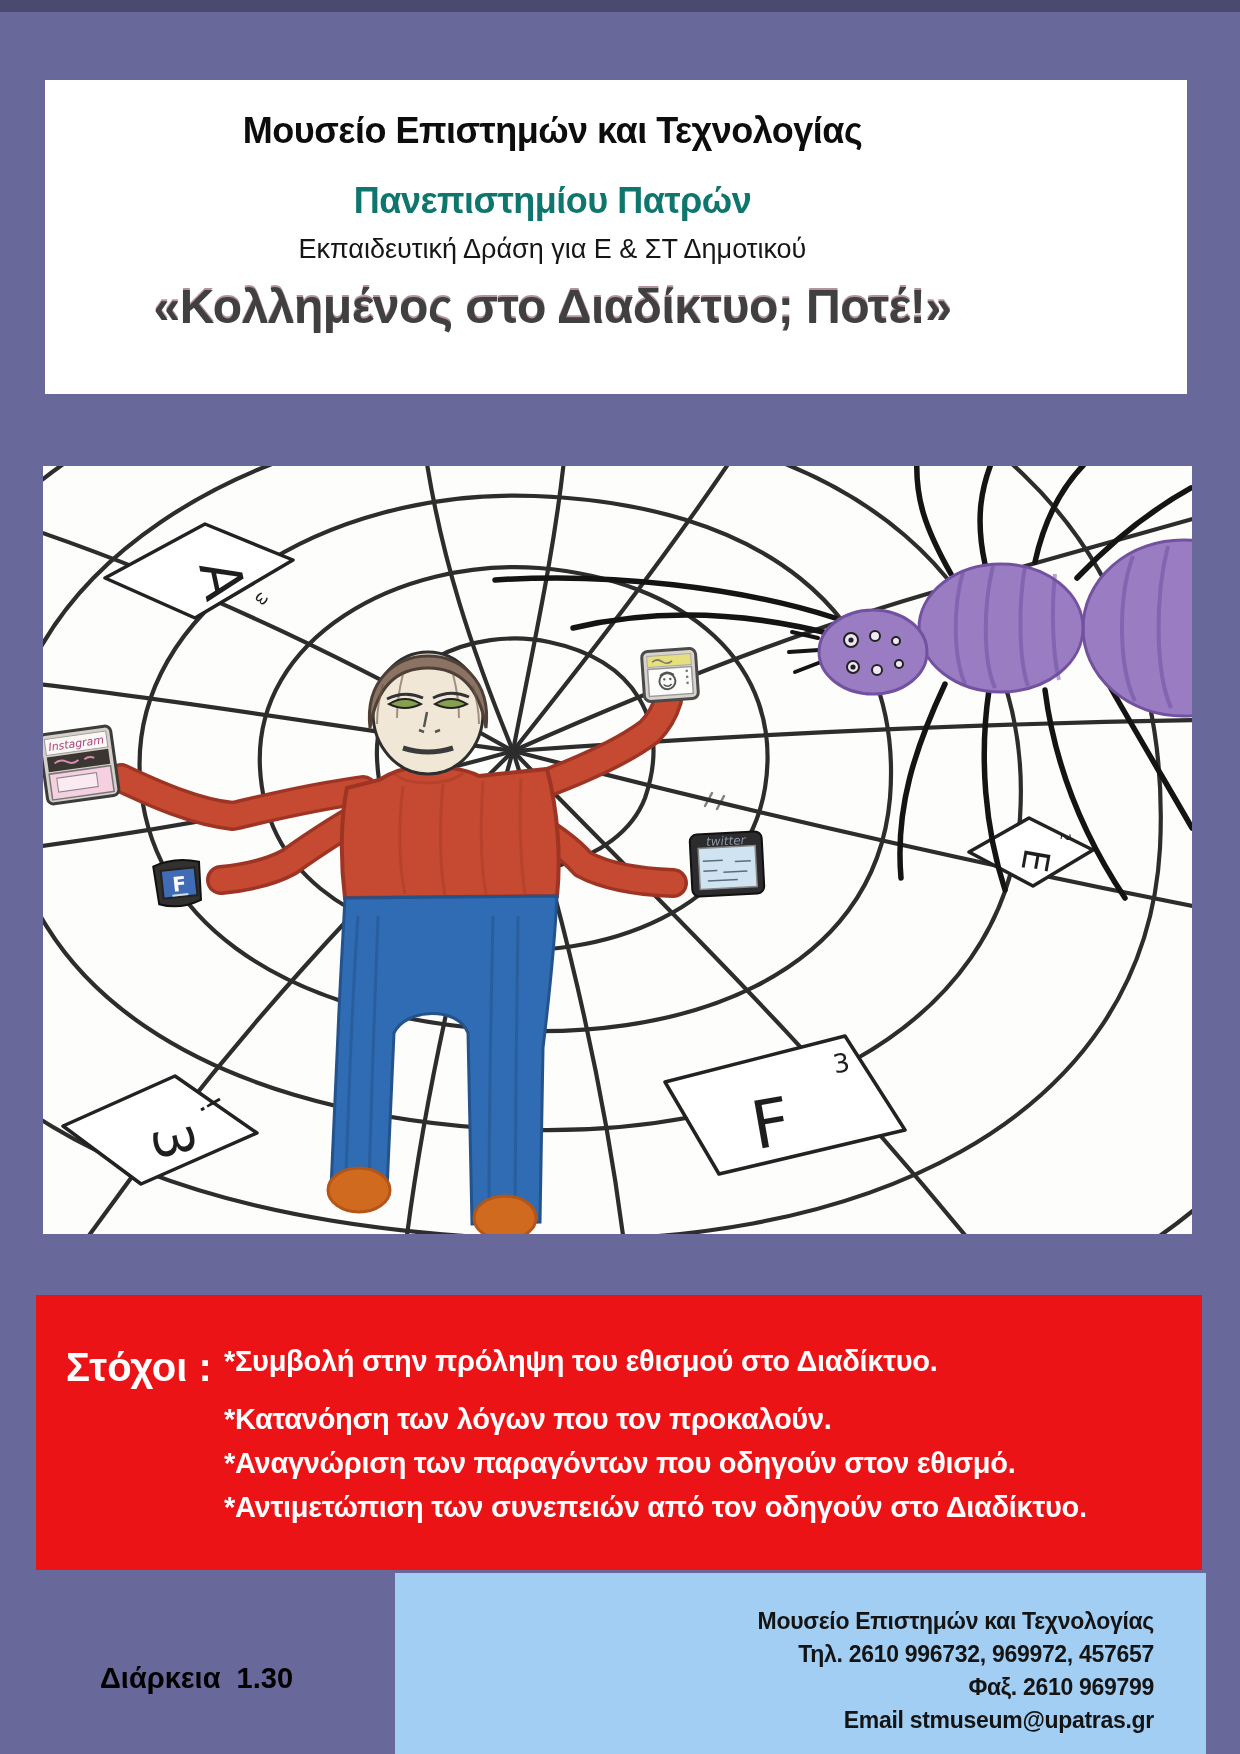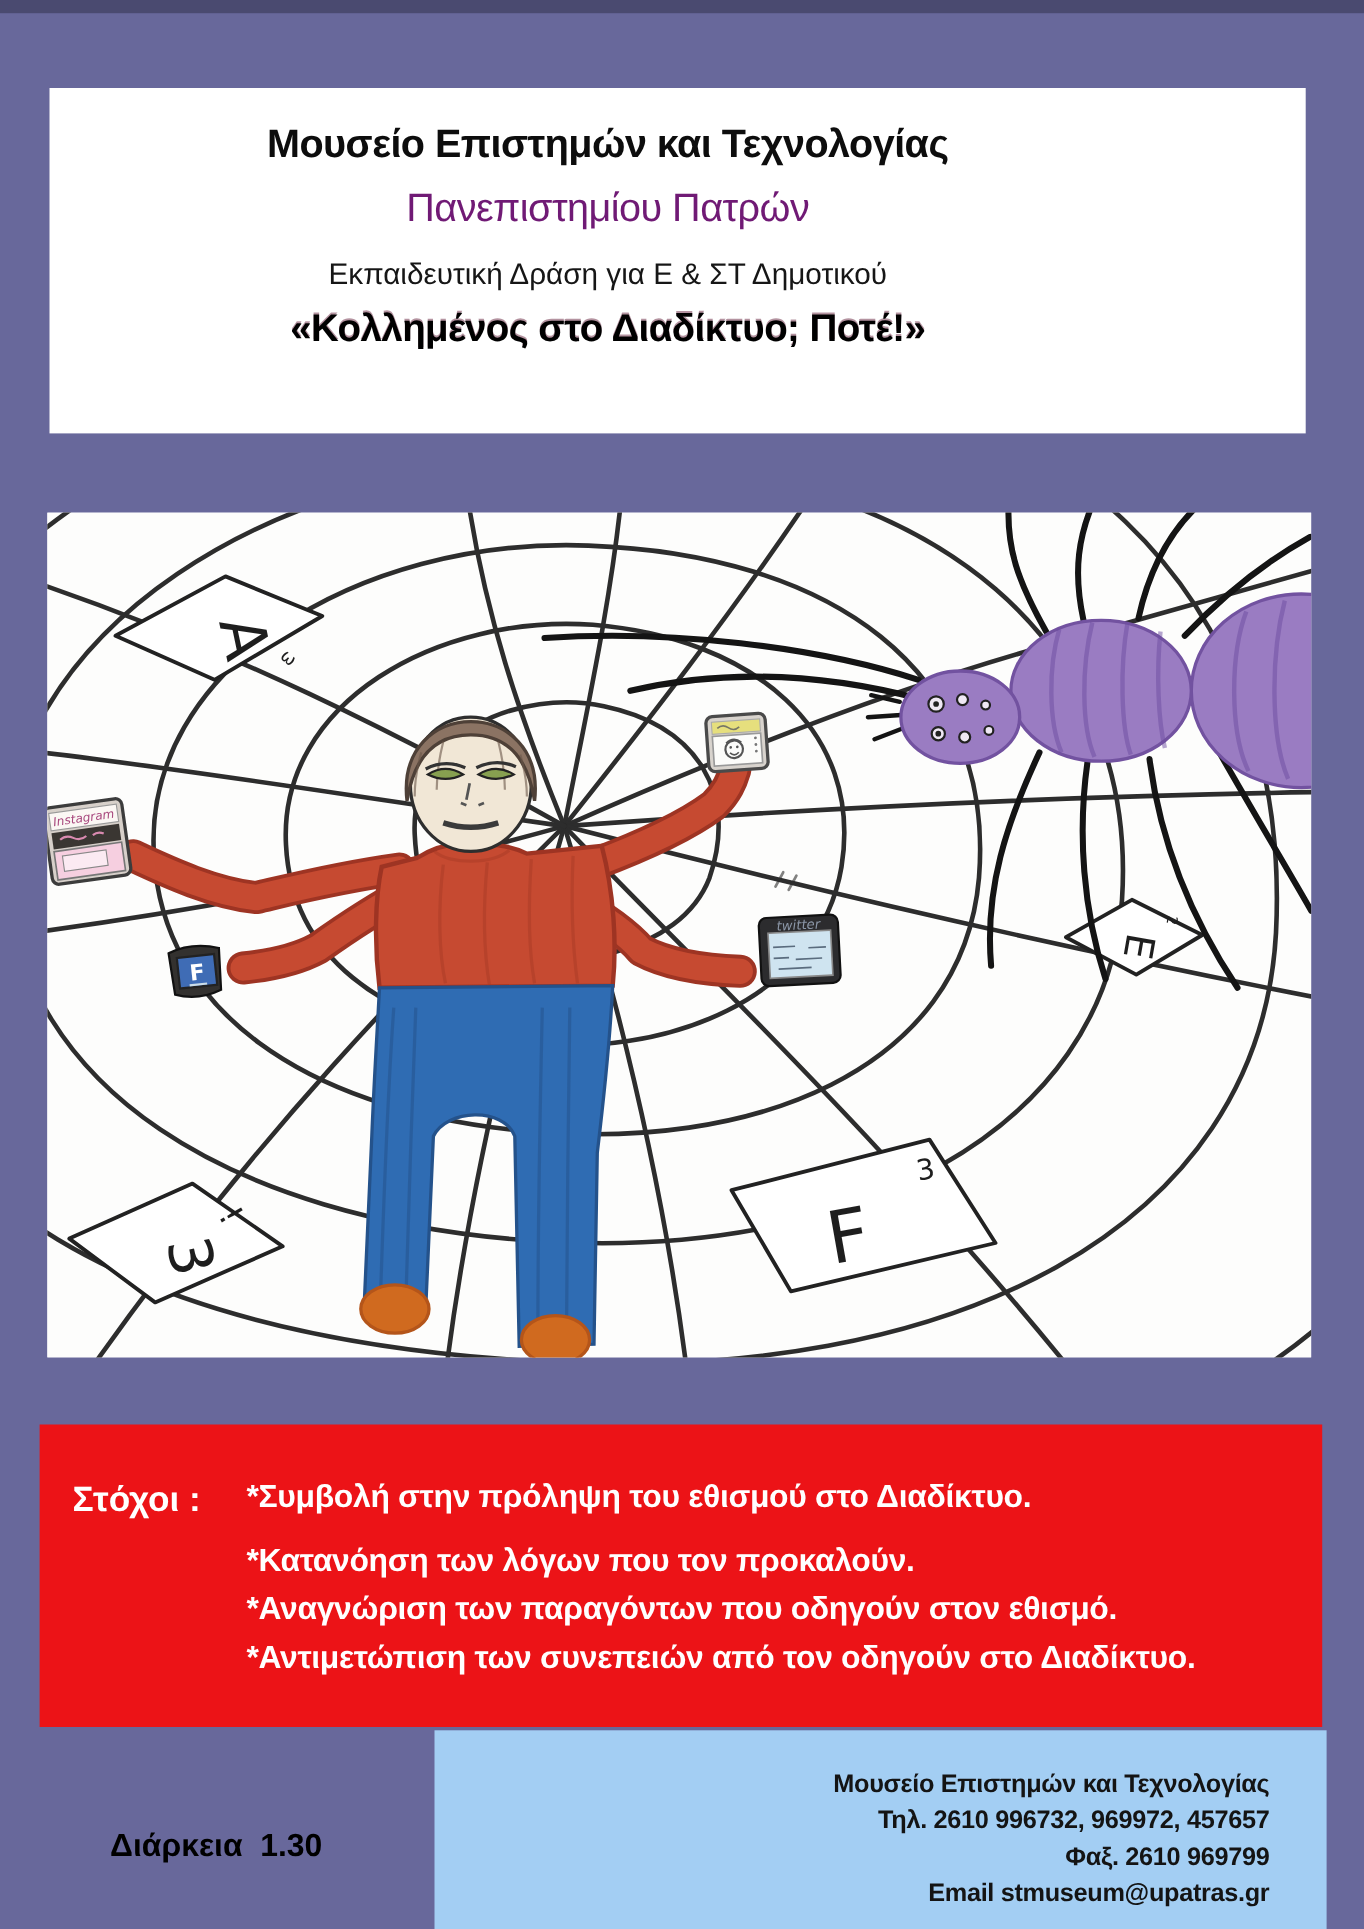--- a/index.html
+++ b/index.html
@@ -7,32 +7,32 @@
   *{box-sizing:border-box;}
   .page{
     position:relative;width:1240px;height:1754px;margin:12px auto;
     background:#68689b;overflow:hidden;
     font-family:"Liberation Sans","DejaVu Sans",sans-serif;
   }
   
   .header-card{position:absolute;left:45px;top:68px;width:1142px;height:314px;background:#ffffff;}
   .header-card .hline{position:absolute;left:0;width:1015px;text-align:center;white-space:nowrap;}
   .h1a{top:30px;font-size:36px;font-weight:bold;color:#0d0d0d;letter-spacing:-0.5px;}
-  .h1b{top:88px;font-size:36px;font-weight:normal;color:#701a75;letter-spacing:-0.5px;}
+  .h1b{top:100px;font-size:36px;font-weight:bold;color:#0f766e;letter-spacing:-0.5px;}
   .hsub{top:154px;font-size:27px;font-weight:400;color:#161616;}
   .hslogan{
-    top:199px;font-size:35px;font-weight:bold;color:#000000;letter-spacing:-0.5px;
+    top:199px;font-size:48px;font-weight:bold;color:#404040;letter-spacing:-0.5px;
     text-shadow:0 -2px 0 rgba(88,16,44,0.45);
   }
   
   .illustration{position:absolute;left:43px;top:454px;width:1149px;height:768px;background:#fdfdfc;}
   .illustration svg{display:block;width:100%;height:100%;}
   
   .objectives{position:absolute;left:36px;top:1283px;width:1166px;height:275px;background:#ec1317;}
-  .obj-heading{position:absolute;left:30px;top:50px;font-size:32px;font-weight:bold;color:#ffffff;}
+  .obj-heading{position:absolute;left:30px;top:50px;font-size:40px;font-weight:bold;color:#ffffff;}
   .obj-list{position:absolute;left:188px;top:44px;margin:0;padding:0;list-style:none;
     font-size:29px;font-weight:700;color:#ffffff;line-height:44px;white-space:nowrap;letter-spacing:-0.3px;}
   .obj-list li:nth-child(2){margin-top:14px;}
   
   .duration{position:absolute;left:100px;top:1650px;font-size:29px;font-weight:bold;color:#000000;white-space:pre;}
   .contact{
     position:absolute;left:395px;top:1561px;width:811px;height:186px;background:#a3cef3;
     text-align:right;padding:32px 52px 0 0;color:#141414;
     font-size:23px;font-weight:bold;line-height:33px;white-space:nowrap;letter-spacing:-0.3px;
   }

